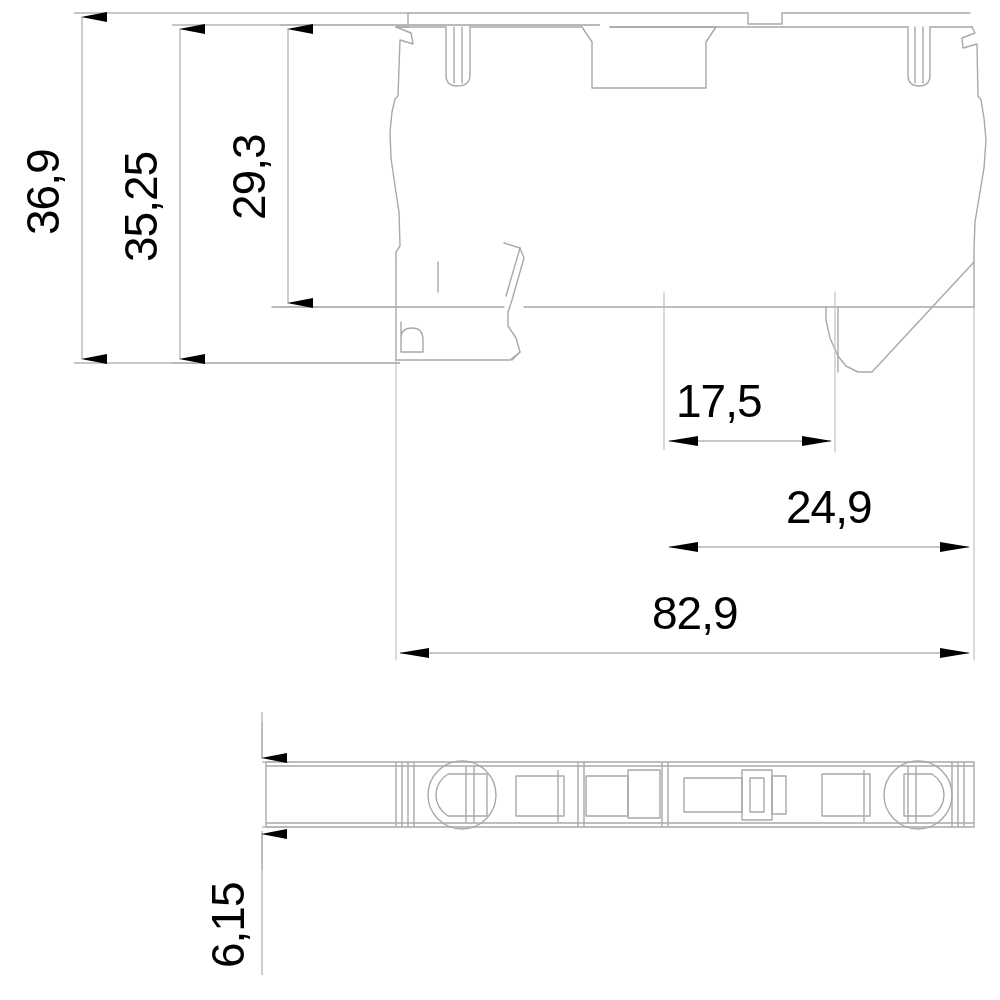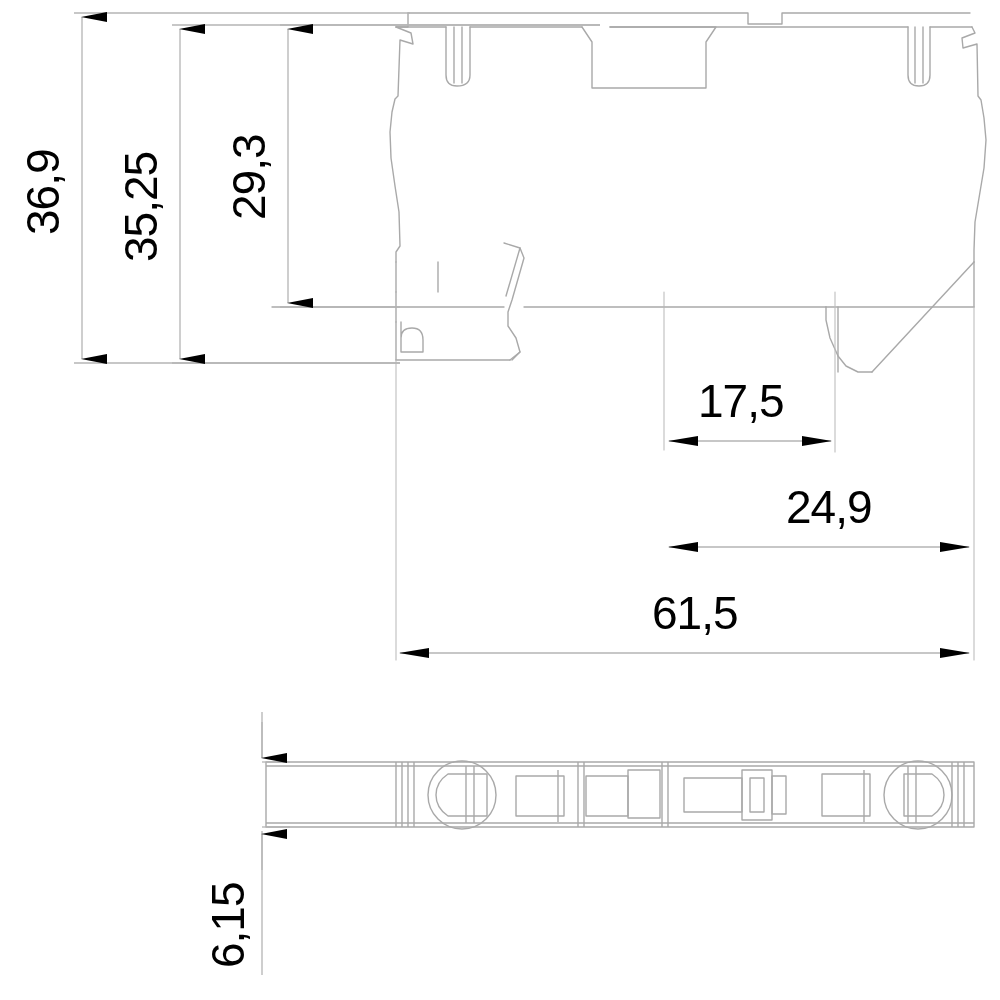--- a/index.html
+++ b/index.html
@@ -185,21 +185,21 @@
     </g>
 
   </svg>
 
   <div class="dimtext vert" style="left:20px; top:235px;">36,9</div>
 
   <div class="dimtext vert" style="left:118px; top:262px;">35,25</div>
 
   <div class="dimtext vert" style="left:226px; top:220px;">29,3</div>
 
-  <div class="dimtext" style="left:698px; top:378px;">17,5</div>
+  <div class="dimtext" style="left:676px; top:378px;">17,5</div>
 
   <div class="dimtext" style="left:786px; top:484px;">24,9</div>
 
-  <div class="dimtext" style="left:652px; top:590px;">61,5</div>
+  <div class="dimtext" style="left:652px; top:590px;">82,9</div>
 
   <div class="dimtext vert" style="left:205px; top:968px;">6,15</div>
 
 </div>
 
 </body></html>

